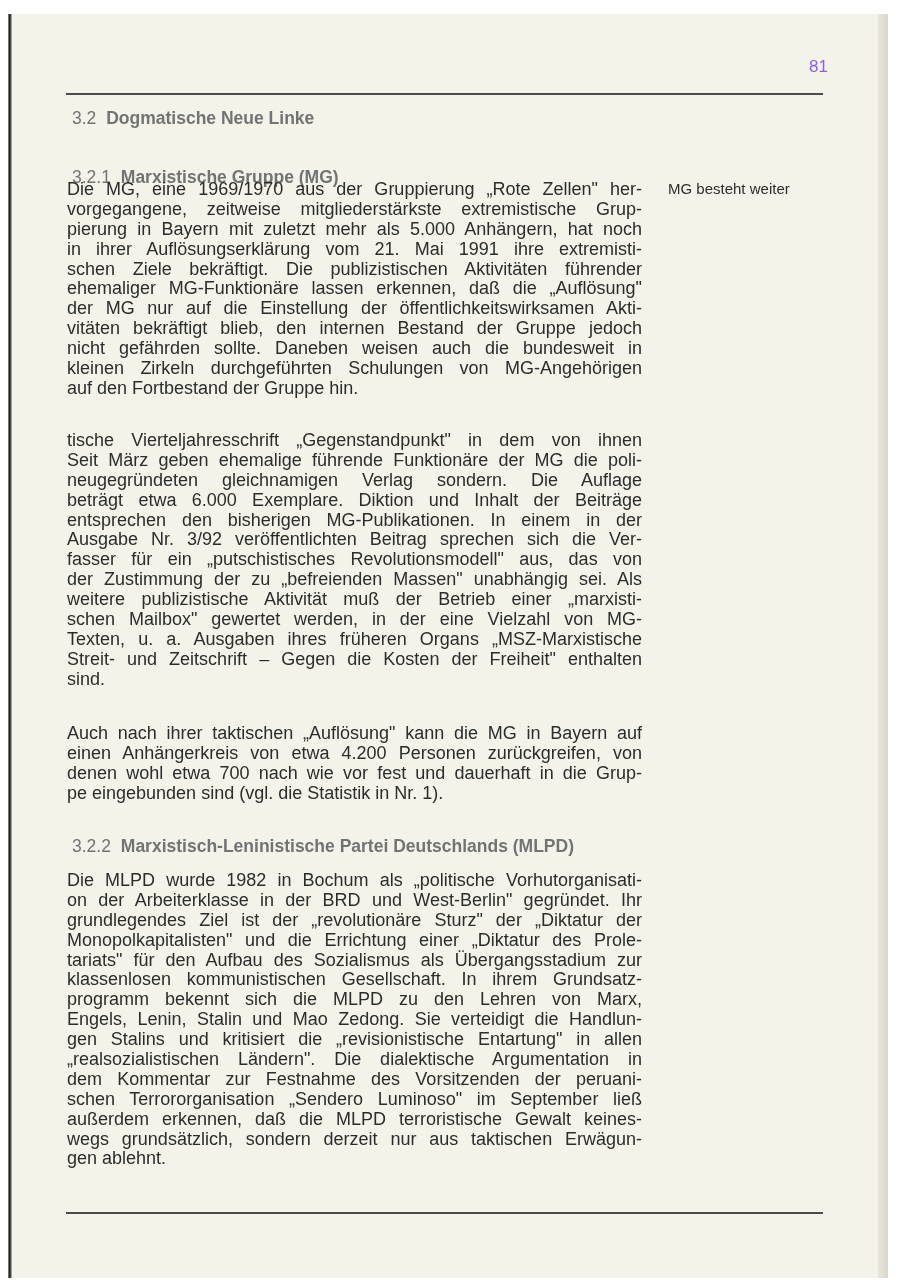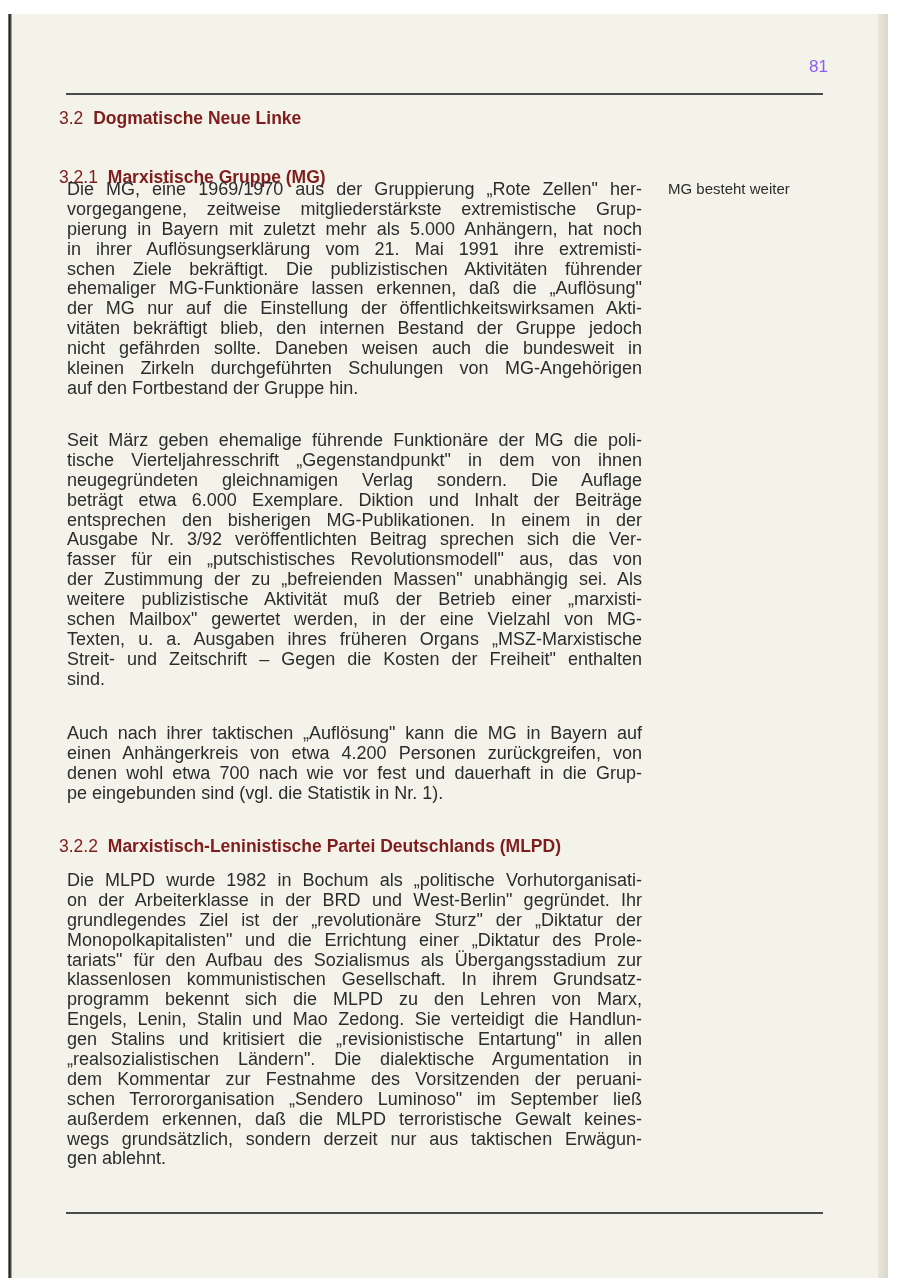--- a/index.html
+++ b/index.html
@@ -25,21 +25,21 @@
   .page-number {
     position: absolute; left: 803px; top: 57px; width: 25px; text-align: right;
     font-size: 17px; color: #8b5cf6;
   }
   .rule {
     position: absolute; left: 66px; width: 757px; height: 2px; background: #4a4a4a;
   }
   .rule.top { top: 93px; }
   .rule.bottom { top: 1212px; height: 1.5px; }
   .h {
-    position: absolute; left: 59px; font-size: 17.5px; color: #7f1d1d; white-space: nowrap; text-align: right;
+    position: absolute; left: 72px; font-size: 17.5px; color: #737373; white-space: nowrap; text-align: right;
   }
   .h .num { font-weight: normal; margin-right: 5px; }
   .h .title { font-weight: bold; }
   .para {
     position: absolute; left: 67px; width: 575px;
     font-size: 18px; line-height: 19.9px; color: #2c2c2c;
   }
   .para .ln { display: block; text-align: justify; text-align-last: justify; height: 19.9px; white-space: nowrap; }
   .para .ln.last { text-align-last: left; }
   .margin-note {
@@ -76,22 +76,22 @@
   <span class="ln">schen Ziele bekräftigt. Die publizistischen Aktivitäten führender</span>
   <span class="ln">ehemaliger MG-Funktionäre lassen erkennen, daß die „Auflösung"</span>
   <span class="ln">der MG nur auf die Einstellung der öffentlichkeitswirksamen Akti-</span>
   <span class="ln">vitäten bekräftigt blieb, den internen Bestand der Gruppe jedoch</span>
   <span class="ln">nicht gefährden sollte. Daneben weisen auch die bundesweit in</span>
   <span class="ln">kleinen Zirkeln durchgeführten Schulungen von MG-Angehörigen</span>
   <span class="ln last">auf den Fortbestand der Gruppe hin.</span>
 </div>
 
 <div class="para" style="top:431px;">
+  <span class="ln">tische Vierteljahresschrift „Gegenstandpunkt" in dem von ihnen</span>
   <span class="ln">Seit März geben ehemalige führende Funktionäre der MG die poli-</span>
-  <span class="ln">tische Vierteljahresschrift „Gegenstandpunkt" in dem von ihnen</span>
   <span class="ln">neugegründeten gleichnamigen Verlag sondern. Die Auflage</span>
   <span class="ln">beträgt etwa 6.000 Exemplare. Diktion und Inhalt der Beiträge</span>
   <span class="ln">entsprechen den bisherigen MG-Publikationen. In einem in der</span>
   <span class="ln">Ausgabe Nr. 3/92 veröffentlichten Beitrag sprechen sich die Ver-</span>
   <span class="ln">fasser für ein „putschistisches Revolutionsmodell" aus, das von</span>
   <span class="ln">der Zustimmung der zu „befreienden Massen" unabhängig sei. Als</span>
   <span class="ln">weitere publizistische Aktivität muß der Betrieb einer „marxisti-</span>
   <span class="ln">schen Mailbox" gewertet werden, in der eine Vielzahl von MG-</span>
   <span class="ln">Texten, u. a. Ausgaben ihres früheren Organs „MSZ-Marxistische</span>
   <span class="ln">Streit- und Zeitschrift – Gegen die Kosten der Freiheit" enthalten</span>

